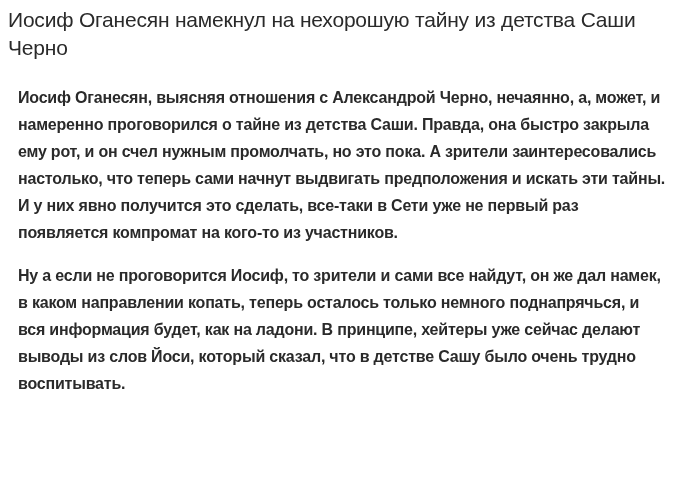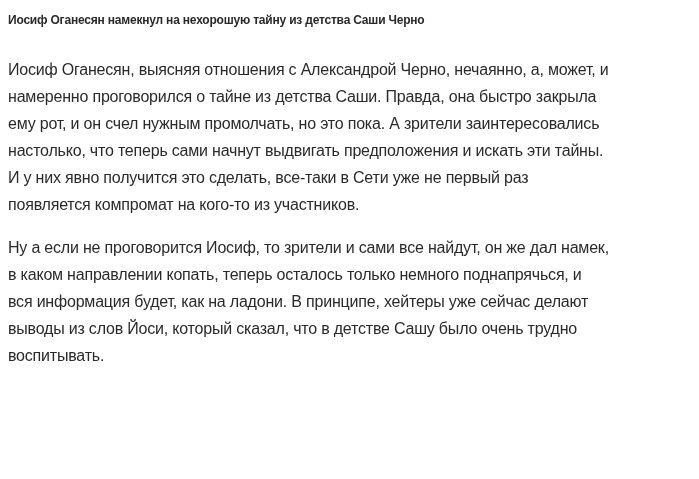--- a/index.html
+++ b/index.html
@@ -13,30 +13,30 @@
     overflow: hidden;
     font-family: "Liberation Sans", "DejaVu Sans", sans-serif;
     color: #2a2a2a;
     -webkit-font-smoothing: antialiased;
   }
   .article {
     padding: 6px 8px 0 8px;
   }
   .title {
     margin: 0 0 22px 0;
-    font-size: 12px;
-    font-weight: 700;
+    font-size: 21px;
+    font-weight: 400;
     line-height: 28px;
     letter-spacing: -0.2px;
     color: #2a2a2a;
   }
   .para {
-    margin: 0 0 16px 0;
+    margin: 0 0 16px 10px;
     font-size: 16px;
-    font-weight: 400;
+    font-weight: 700;
     line-height: 27px;
     letter-spacing: -0.2px;
     white-space: pre-line;   
     color: #2a2a2a;
   }
 </style>
 </head>
 <body>
 
 <main class="article">

